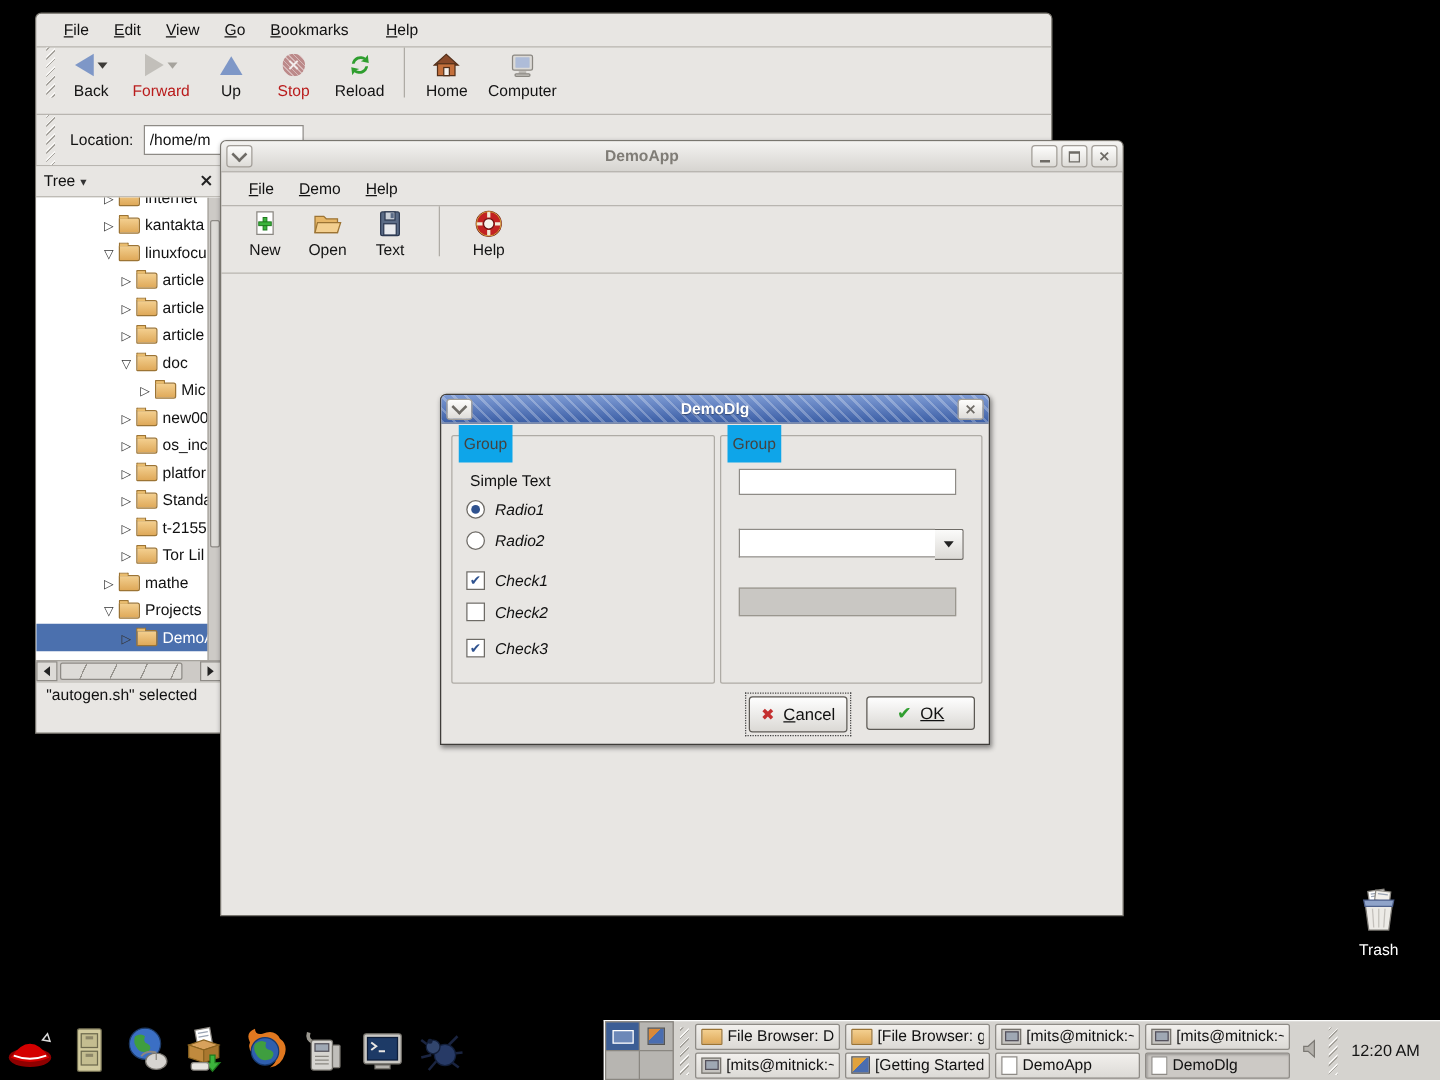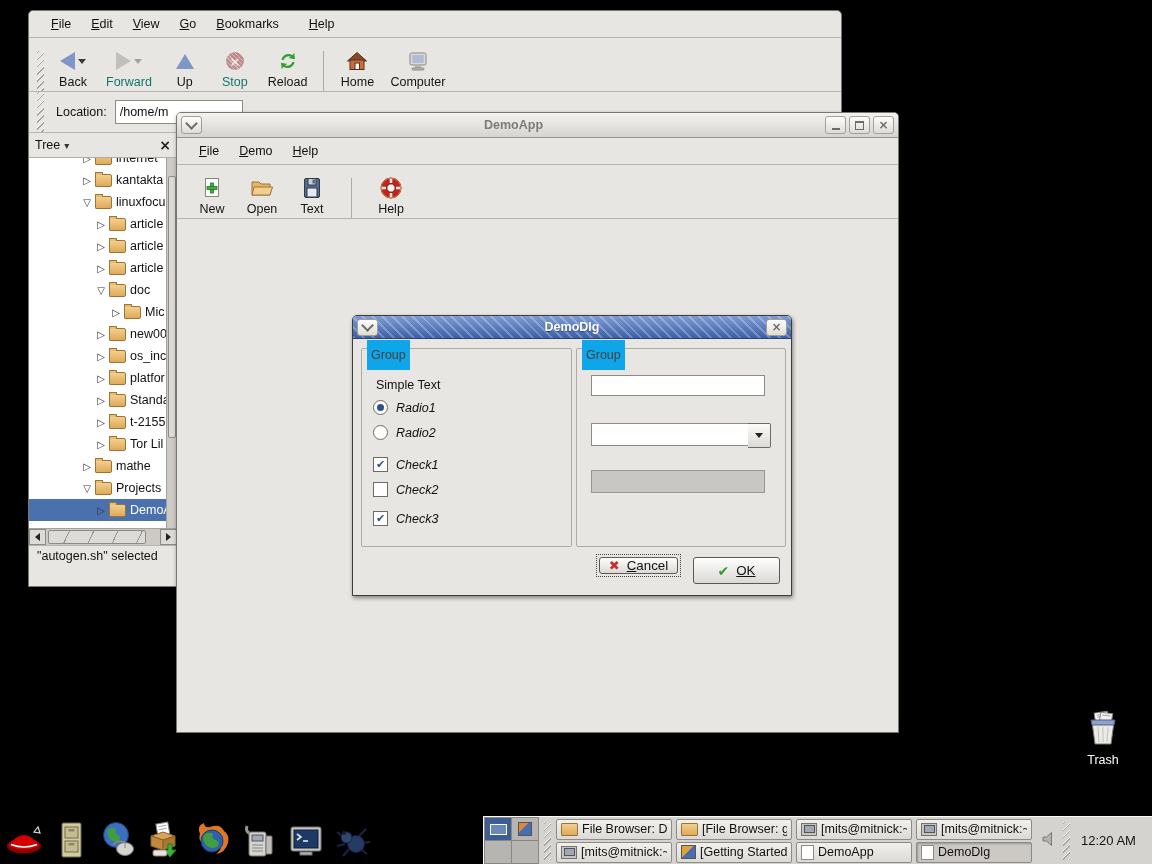--- a/index.html
+++ b/index.html
@@ -27,27 +27,27 @@
   .titlebar.active .title{color:#fff;text-shadow:0 1px 1px rgba(0,0,0,.4);}
 
   .menubar{display:flex;align-items:center;height:26px;padding-left:12px;}
   .menu-item{display:inline-block;padding:3px 10px;}
   .ul-first::first-letter{text-decoration:underline;}
   .ul-all{text-decoration:underline;}
 
   .hline{height:1px;background:#b8b5b0;}
 
   
-  .toolbar{display:flex;align-items:flex-end;height:53px;border-bottom:1px solid #b8b5b0;padding-left:4px;}
+  .toolbar{display:flex;align-items:flex-start;height:53px;border-bottom:1px solid #b8b5b0;padding-left:4px;}
   .handle{width:7px;height:40px;margin:0 4px;
     background:repeating-linear-gradient(135deg,#f7f6f4 0 1px,#a5a29c 1px 2px,rgba(0,0,0,0) 2px 5px);}
   .tool{display:flex;flex-direction:column;align-items:center;justify-content:center;gap:2px;
     padding:2px 8px;min-width:34px;}
   .tool .tlab{font-size:12.5px;color:#141414;white-space:nowrap;}
-  .tool.disabled .tlab{color:#0f766e;}
+  .tool.disabled .tlab{color:#b91c1c;}
   .tsep{width:1px;height:40px;background:#aeaba5;margin:0 8px;}
   .icon-slot{height:24px;display:flex;align-items:center;justify-content:center;gap:3px;}
 
   .tri-l{width:0;height:0;border-top:9px solid transparent;border-bottom:9px solid transparent;border-right:15px solid #7e97c7;}
   .tri-r-dis{width:0;height:0;border-top:9px solid transparent;border-bottom:9px solid transparent;border-left:15px solid #c2bfba;}
   .tri-up{width:0;height:0;border-left:9px solid transparent;border-right:9px solid transparent;border-bottom:15px solid #7e97c7;}
   .dd{width:0;height:0;border-left:4px solid transparent;border-right:4px solid transparent;border-top:5px solid #3c3a37;}
   .dd.dis{border-top-color:#a6a39d;}
   .stop-ic{width:18px;height:18px;border-radius:50%;
     background:repeating-linear-gradient(45deg,rgba(255,255,255,.4) 0 1px,rgba(0,0,0,0) 1px 3px),#bc8a8a;
@@ -452,21 +452,21 @@
         <span class="legend">Group</span>
         <input class="entry" style="position: absolute; left: 14px; top: 26px; width: 164px; height: 19px;" readonly="" value="">
         <div style="position:absolute;left:14px;top:74px;display:flex;">
           <input class="entry" style="width: 148px; height: 21px; border-right: none;" readonly="" value="">
           <div class="combo-btn"></div>
         </div>
         <div class="dis-field" style="position:absolute;left:14px;top:121px;width:172px;height:21px;"></div>
       </div>
 
       <div class="focus-ring" style="left:243px;top:215px;">
-        <button class="btn" style="width:79px;height:17px;">
+        <button class="btn" style="width:79px;height:29px;">
           <span class="icon-cross"></span>
           <span class="ul-first">Cancel</span>
         </button>
       </div>
       <button class="btn" style="position:absolute;left:340px;top:218px;width:87px;height:27px;">
         <span class="icon-check"></span>
         <span class="ul-all">OK</span>
       </button>
     </div>
   </div>

